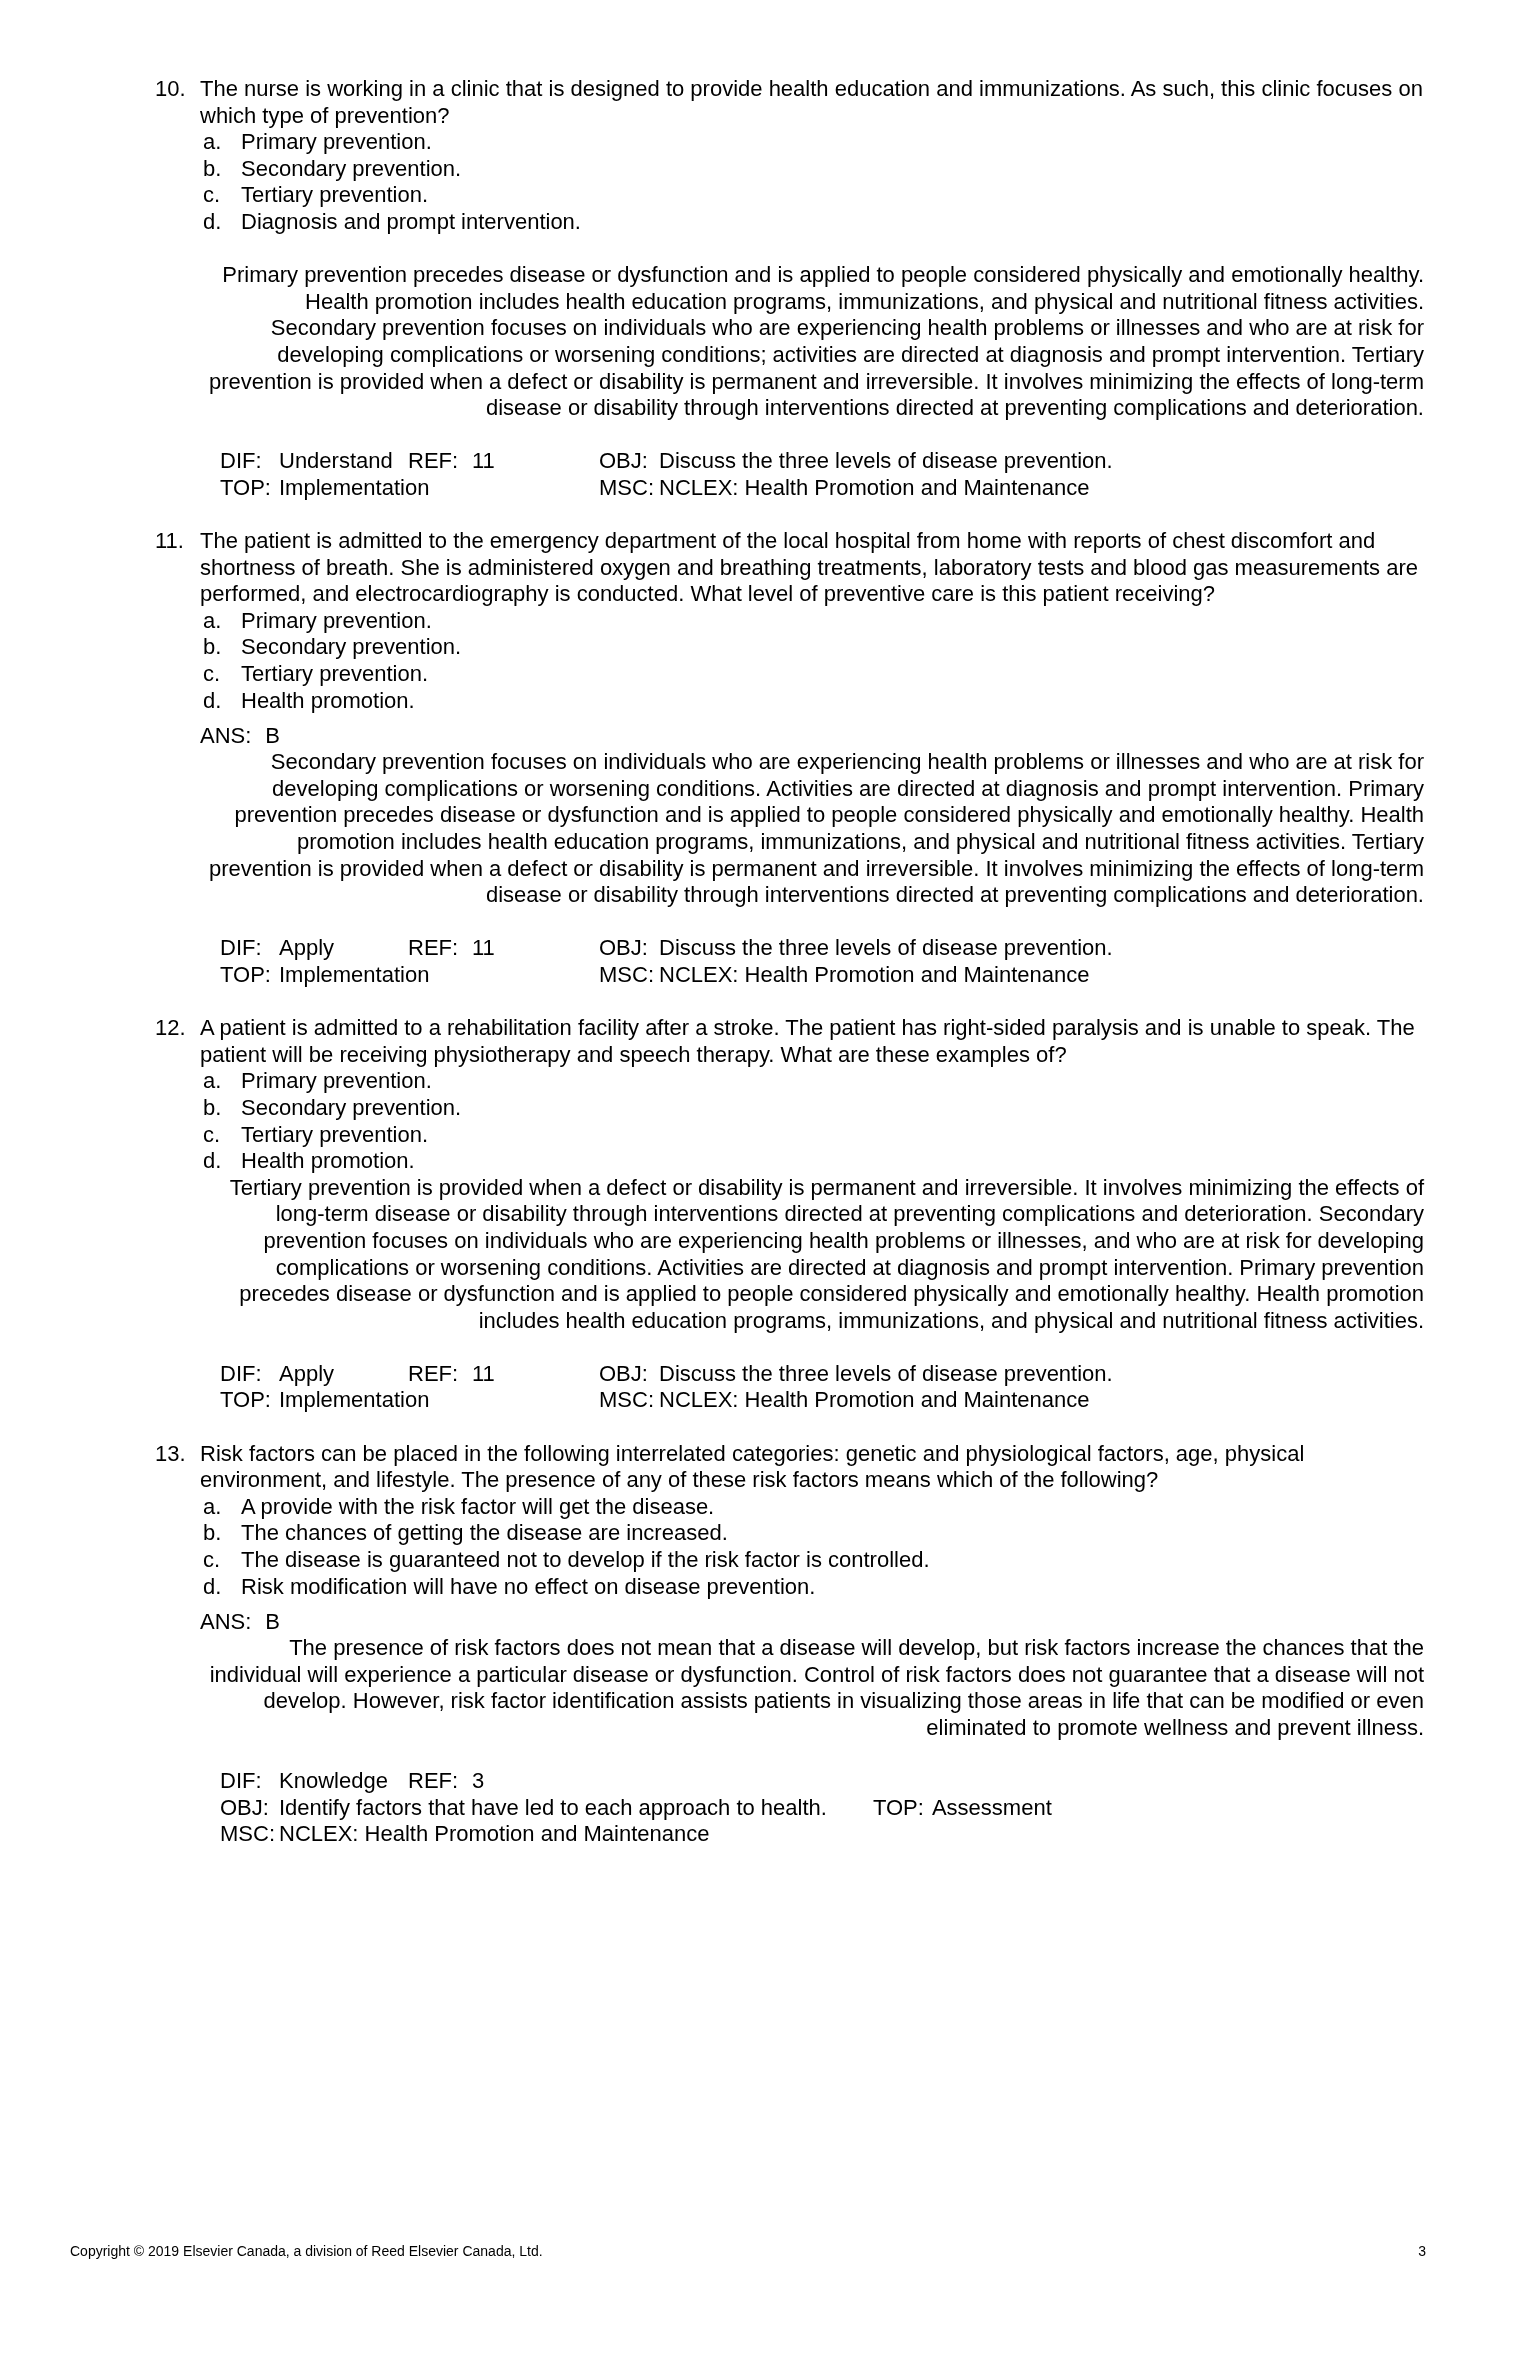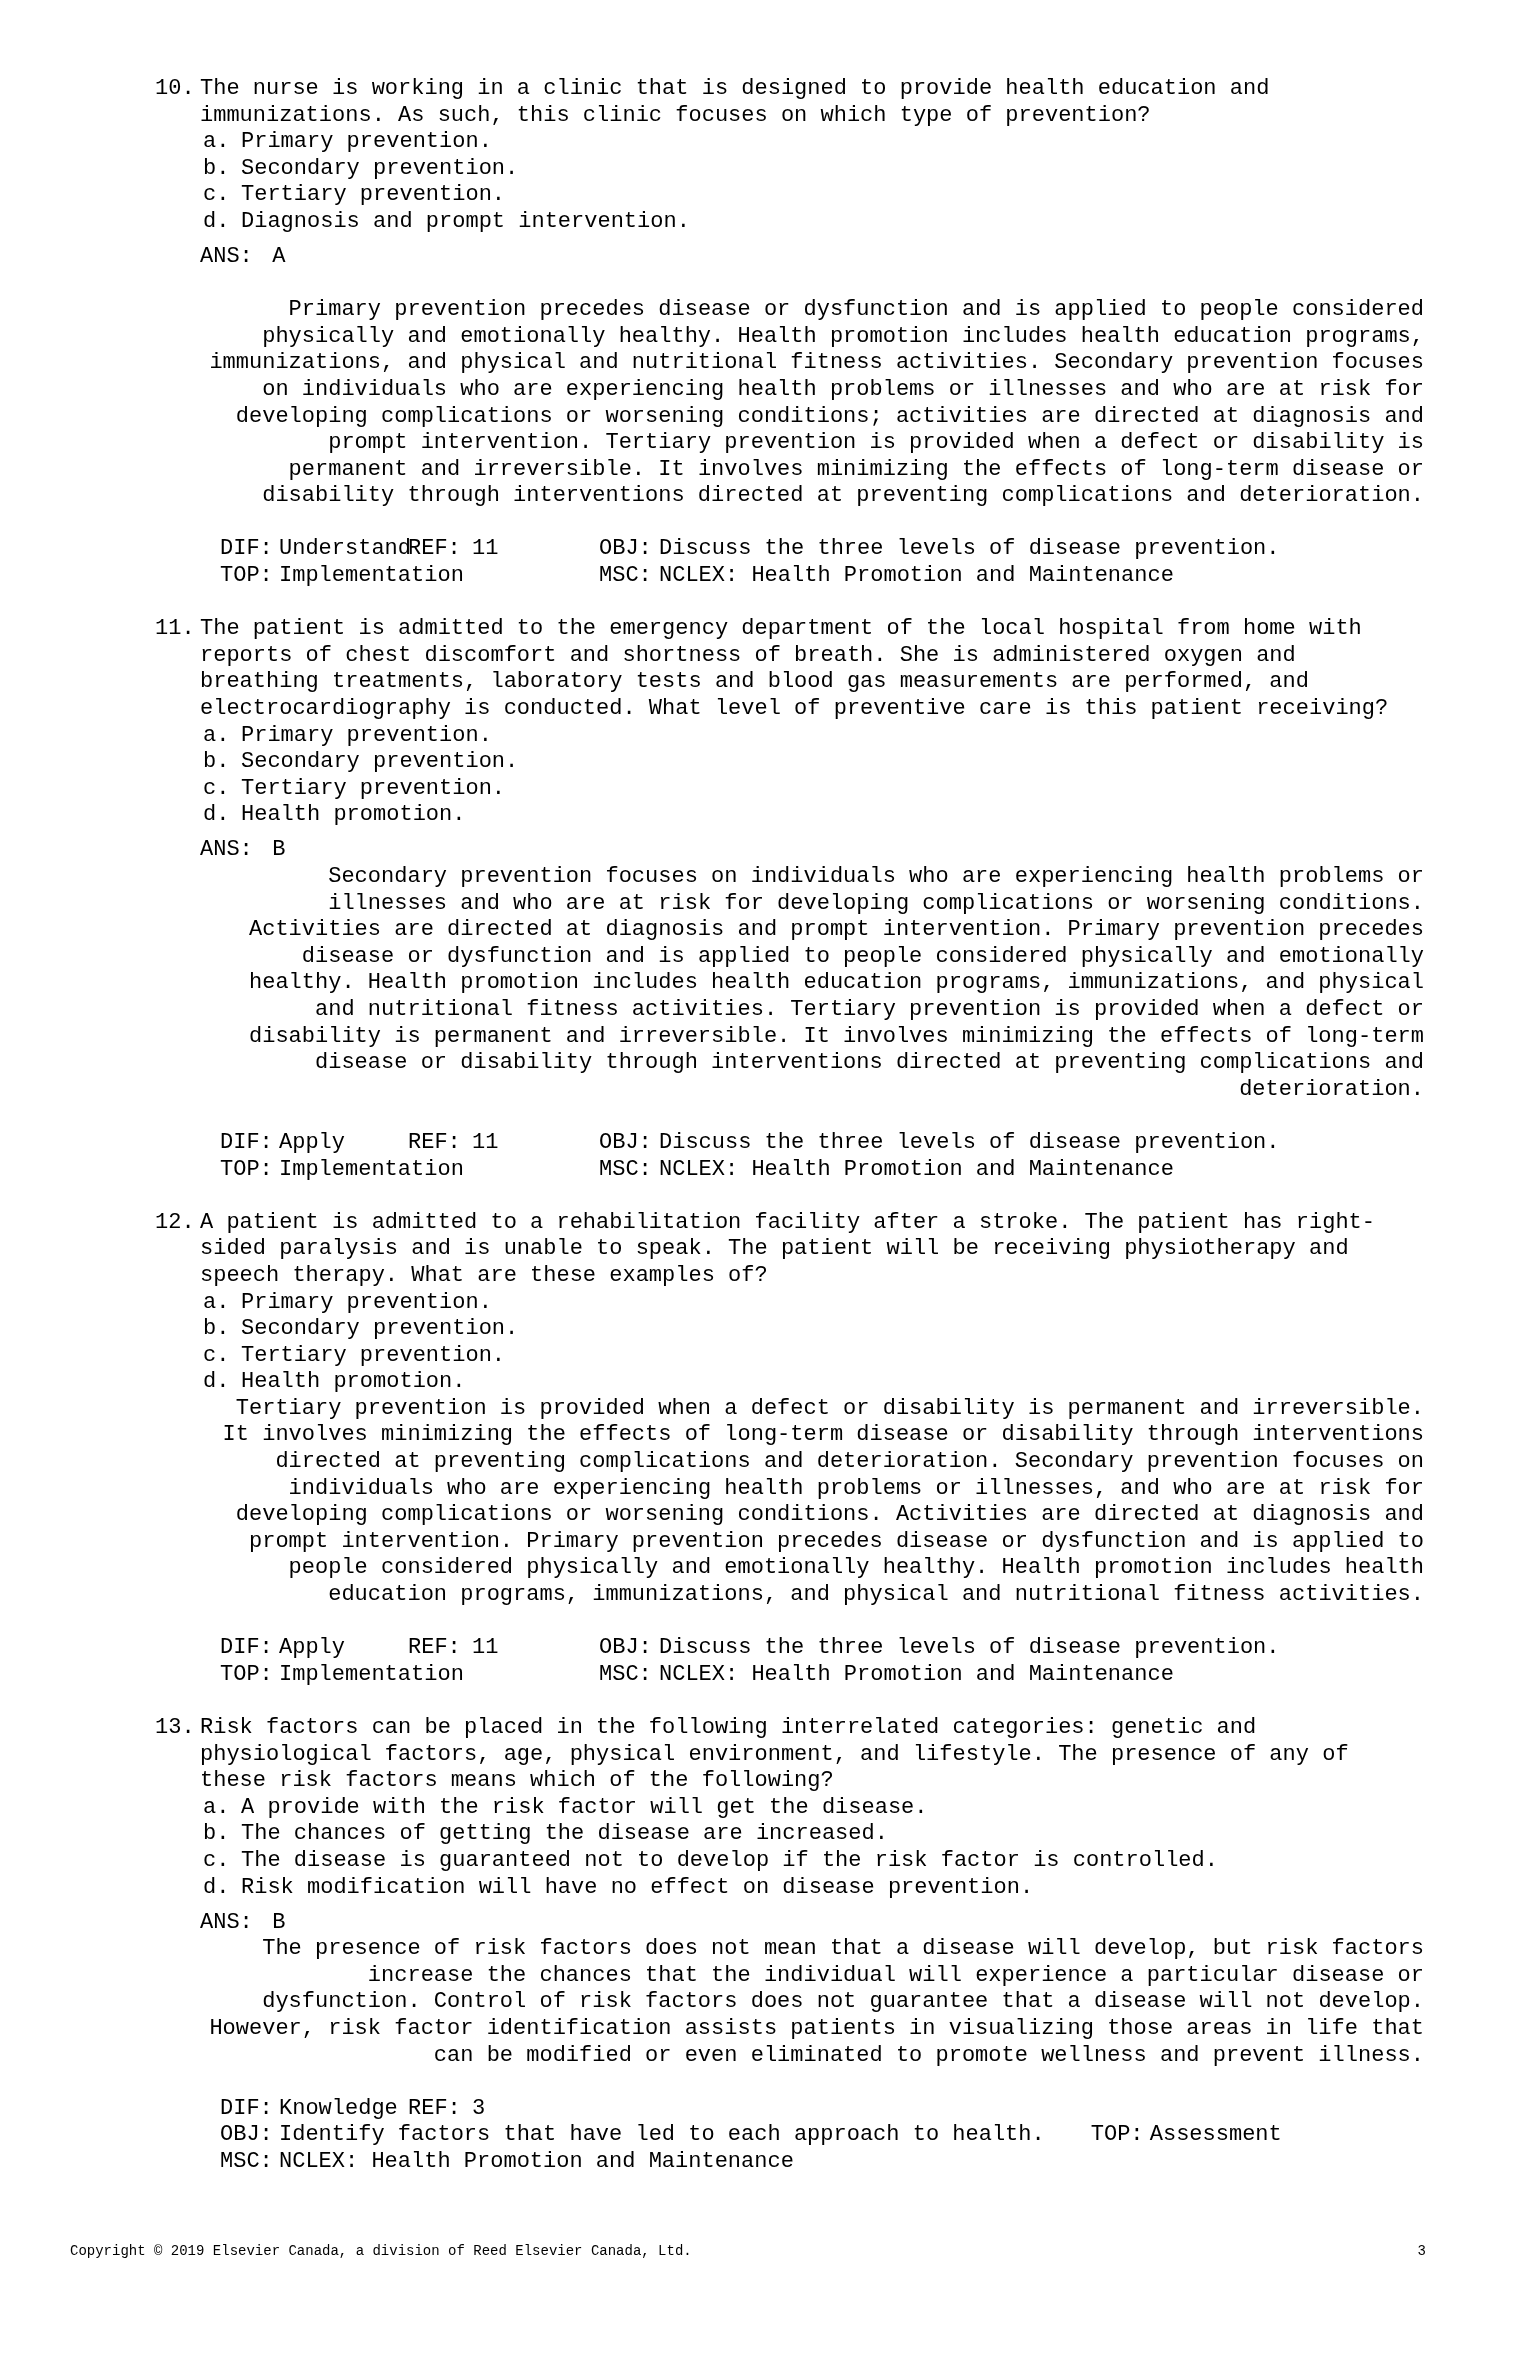--- a/index.html
+++ b/index.html
@@ -2,21 +2,21 @@
 <html style="font-size:11.2px"><head>
 <meta charset="utf-8">
 <style>
   html, body { margin: 0; padding: 0; background: #ffffff; }
   .page {
     position: relative;
     width: 1538px;
     height: 2377px;
     background: #ffffff;
     color: #000000;
-    font-family: Liberation Mono, monospace;
+    font-family: Liberation Sans, sans-serif;
     font-size: 22px;
     line-height: 26.6px;
     overflow: hidden;
   }
   .content {
     position: absolute;
     top: 76px;
     left: 155px;
     width: 1269px;
   }
@@ -74,24 +74,20 @@
         </div>
         <div class="option">
           <span class="opt-letter">c.</span>
           <span class="opt-text">Tertiary prevention.</span>
         </div>
         <div class="option">
           <span class="opt-letter">d.</span>
           <span class="opt-text">Diagnosis and prompt intervention.</span>
         </div>
       </div>
-      <div class="answer">
-        <span class="ans-label">ANS:</span>
-        <span>A</span>
-      </div>
       <div class="rationale gap-top">Primary prevention precedes disease or dysfunction and is applied to people considered physically and emotionally healthy. Health promotion includes health education programs, immunizations, and physical and nutritional fitness activities. Secondary prevention focuses on individuals who are experiencing health problems or illnesses and who are at risk for developing complications or worsening conditions; activities are directed at diagnosis and prompt intervention. Tertiary prevention is provided when a defect or disability is permanent and irreversible. It involves minimizing the effects of long-term disease or disability through interventions directed at preventing complications and deterioration.</div>
       <div class="meta">
         <div class="meta-row">
           <span class="w84">DIF:</span>
           <span class="w184">Understand</span>
           <span class="w91">REF:</span>
           <span class="w182">11</span>
           <span class="w86">OBJ:</span>
           <span>Discuss the three levels of disease prevention.</span>
         </div>

